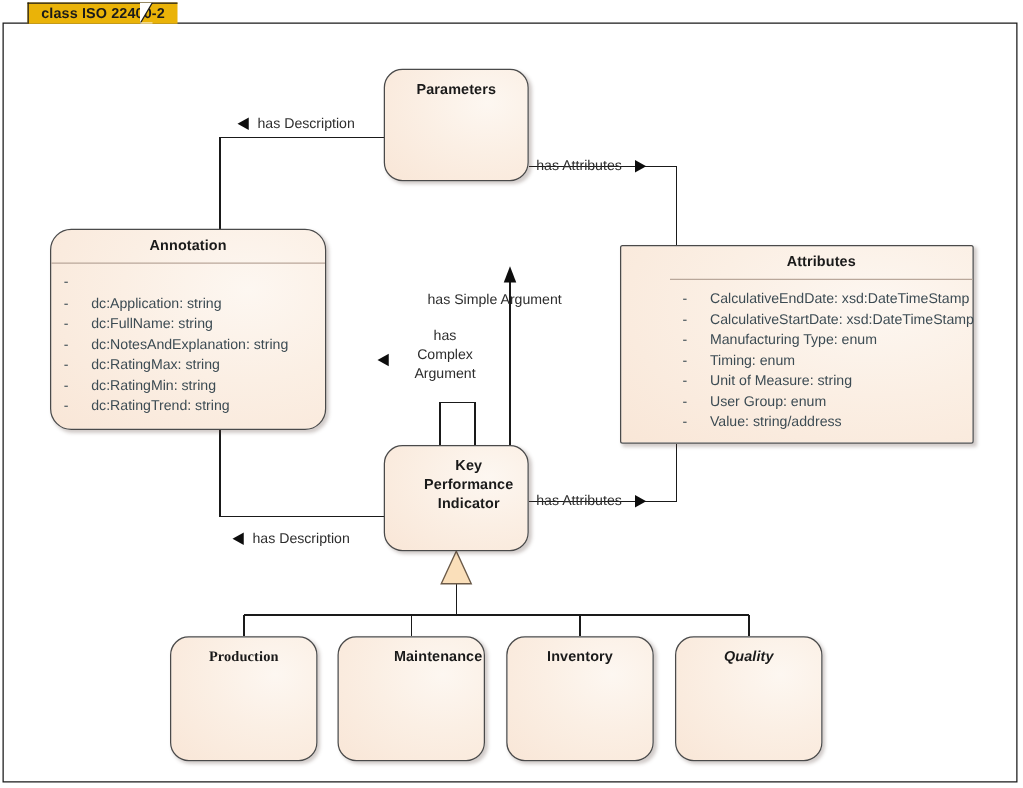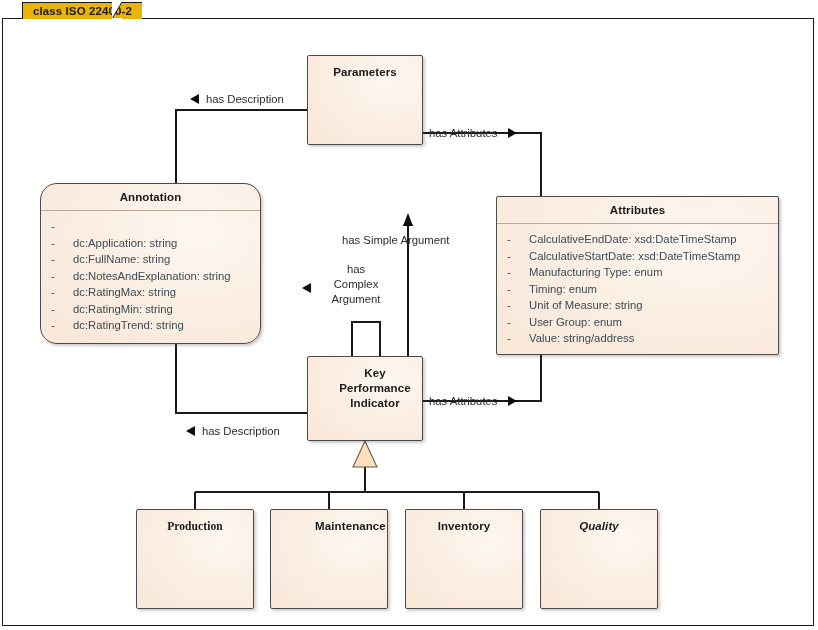--- a/index.html
+++ b/index.html
@@ -76,21 +76,21 @@
   .node {
     position: absolute;
     box-sizing: border-box;
     border: 1px solid #4a4a4a;
     border-radius: 2px;
     background:
       radial-gradient(120% 120% at 72% 30%, #fdf7f1 0%, #fbefe4 38%, #f8e3d2 100%);
     box-shadow: 2px 2px 3px rgba(90,70,60,0.28);
     z-index: 3;
   }
-  .node.rounded { border-radius: 2px; }
+  .node.rounded { border-radius: 15px; }
 
   .node-title {
     font-size: 11.5px;
     font-weight: bold;
     color: #1a1a1a;
     text-align: center;
     line-height: 15px;
     padding-top: 9px;
     letter-spacing: 0.1px;
   }
@@ -232,21 +232,21 @@
         <span class="attr-vis">-</span>
         <span class="attr-text">dc:RatingMin: string</span>
       </li>
       <li class="attr-row">
         <span class="attr-vis">-</span>
         <span class="attr-text">dc:RatingTrend: string</span>
       </li>
     </ul>
   </div>
 
-  <div class="node compartmented" style="left:496px; top:196px; width:283px; height:159px;">
+  <div class="node compartmented" style="left:496px; top:196px; width:283px; height:159px;padding-left:39px;">
     <div class="node-title">Attributes</div>
     <ul class="attr-list">
       <li class="attr-row">
         <span class="attr-vis">-</span>
         <span class="attr-text">CalculativeEndDate: xsd:DateTimeStamp</span>
       </li>
       <li class="attr-row">
         <span class="attr-vis">-</span>
         <span class="attr-text">CalculativeStartDate: xsd:DateTimeStamp</span>
       </li>

